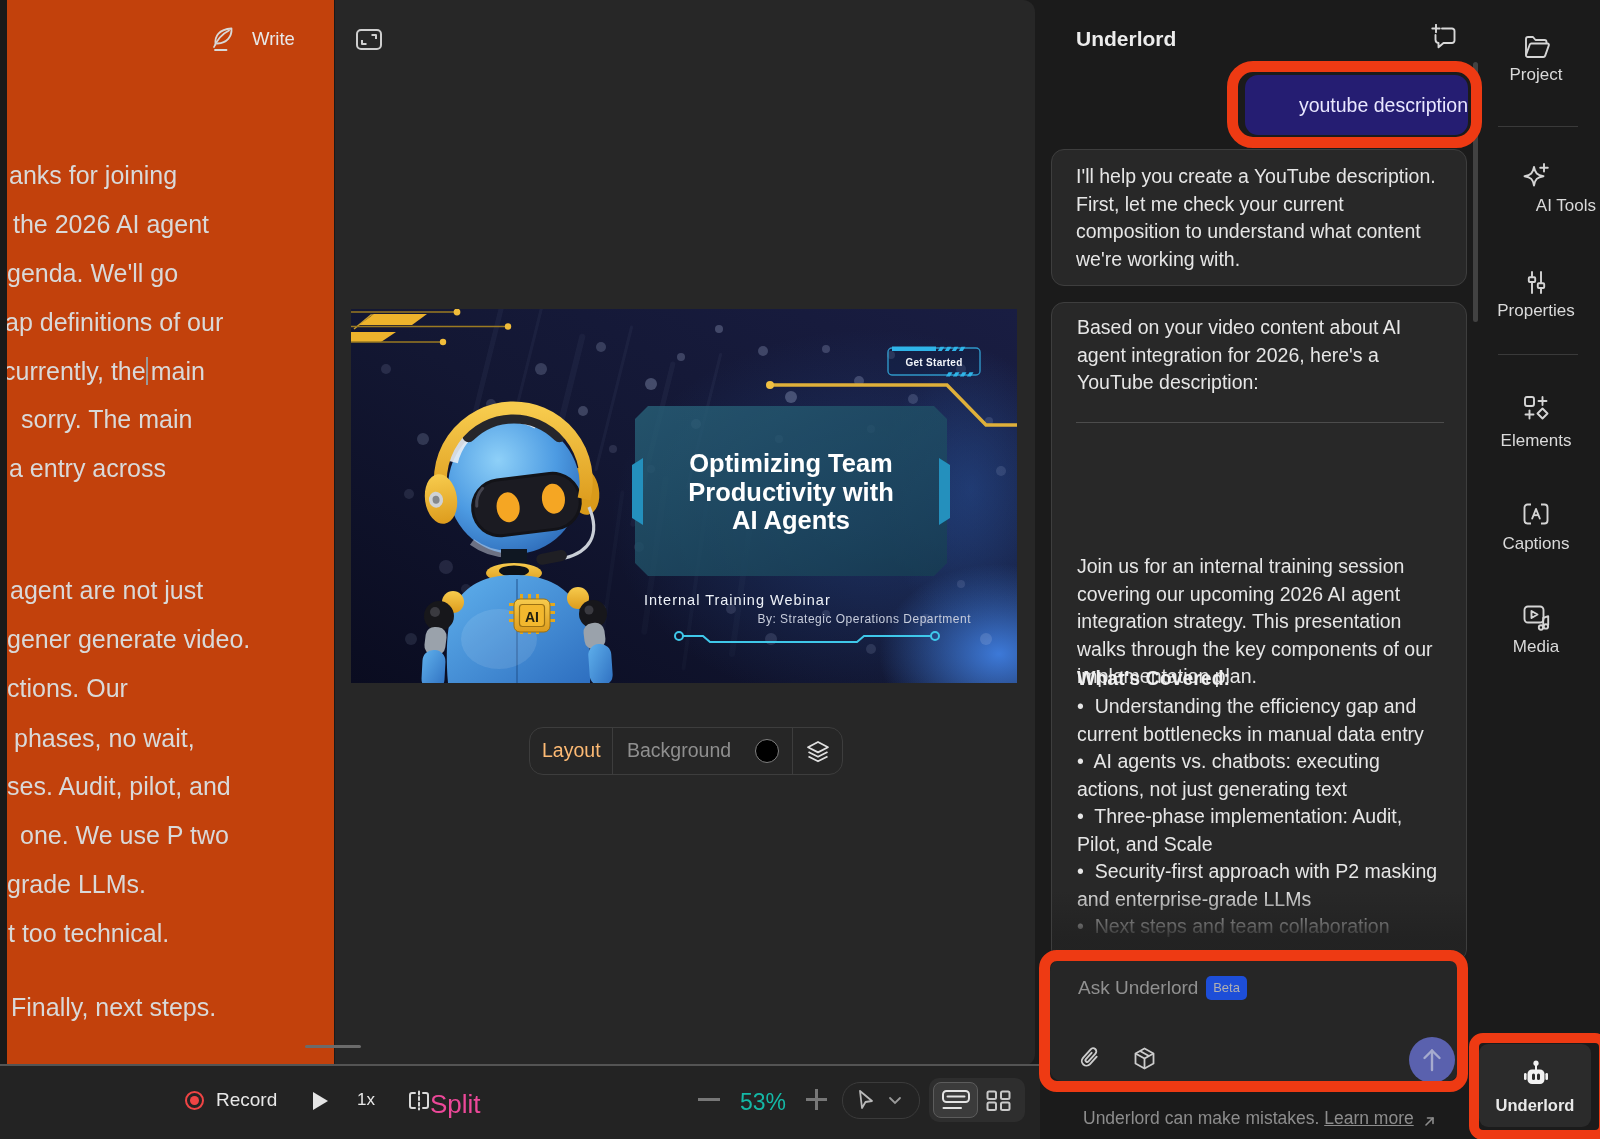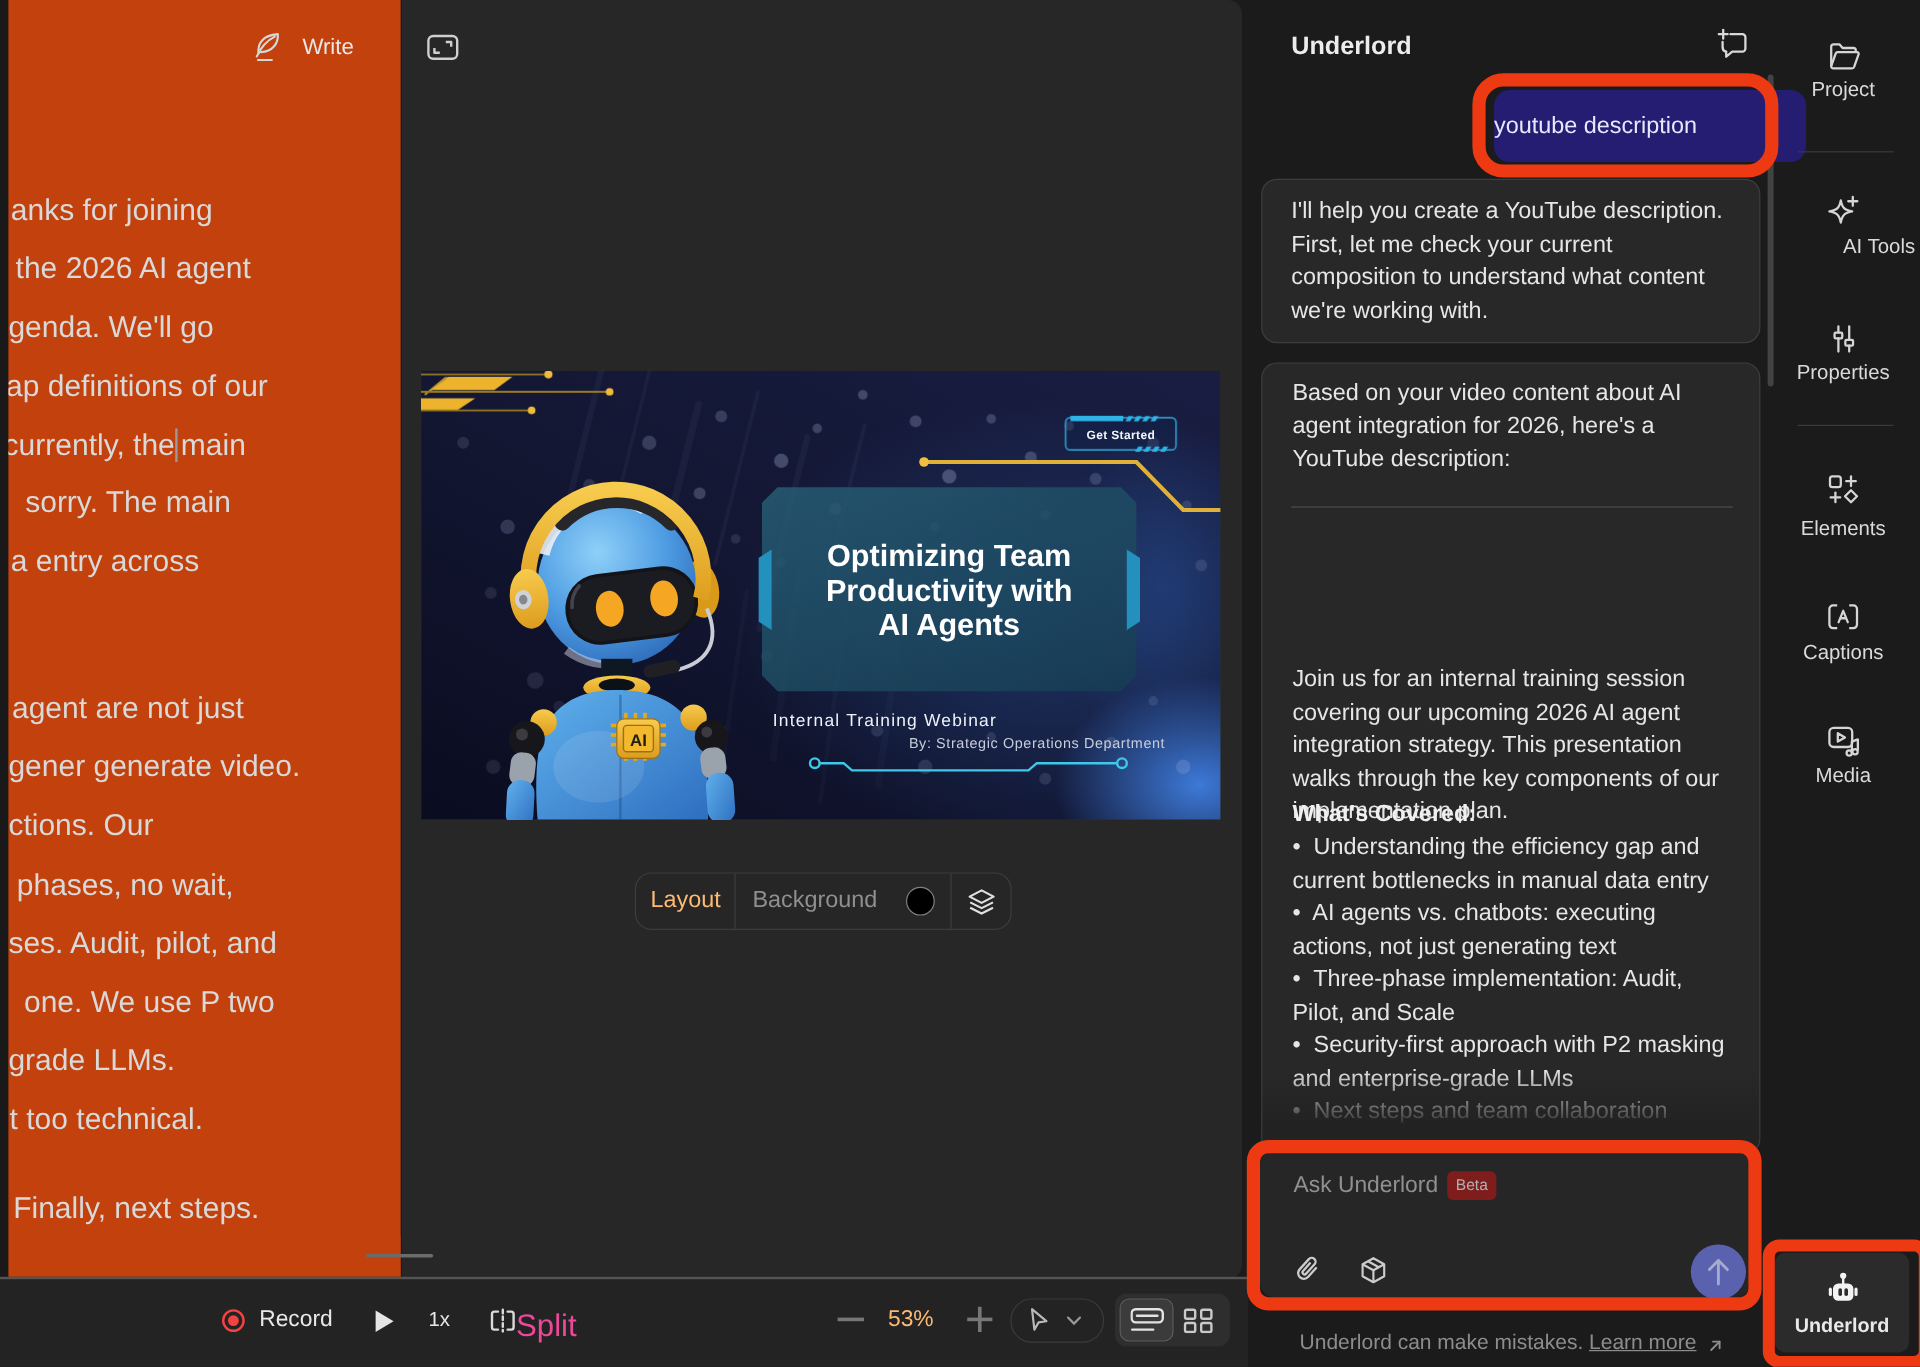--- a/index.html
+++ b/index.html
@@ -305,21 +305,21 @@
   <div class="abs" style="left:313px;top:1092px;width:0;height:0;border-left:15px solid #e5e5e5;border-top:9px solid transparent;border-bottom:9px solid transparent"></div>
   <div class="abs" style="left:357px;top:1090px;font-size:17px;color:#e8e8e8">1x</div>
   <svg class="abs" style="left:407px;top:1090px" width="24" height="21" viewBox="0 0 24 21" fill="none" stroke="#dadada" stroke-width="2" stroke-linecap="round" stroke-linejoin="round">
     <path d="M8 3 H5 a2 2 0 0 0 -2 2 v11 a2 2 0 0 0 2 2 h3"></path>
     <path d="M16 3 h3 a2 2 0 0 1 2 2 v11 a2 2 0 0 1 -2 2 h-3"></path>
     <path d="M12 1.5 V19.5" stroke-dasharray="3 2.6"></path>
   </svg>
   <div class="abs" style="left:430px;top:1089px;font-size:26px;color:#ec4899">Split</div>
 
   <div class="abs" style="left:698px;top:1098px;width:22px;height:2.5px;background:#777"></div>
-  <div class="abs" style="left:740px;top:1089px;font-size:19px;color:#fdba74">53%</div>
+  <div class="abs" style="left:740px;top:1089px;font-size:23px;color:#14b8a6">53%</div>
   <div class="abs" style="left:806px;top:1098px;width:21px;height:2.5px;background:#777"></div>
   <div class="abs" style="left:815px;top:1089px;width:2.5px;height:21px;background:#777"></div>
 
   <div class="abs" style="left:842px;top:1082px;width:78px;height:37px;border:1px solid #3b3b3b;border-radius:18px"></div>
   <svg class="abs" style="left:856px;top:1089px" width="20" height="22" viewBox="0 0 20 22" fill="none" stroke="#b9b9b9" stroke-width="1.8" stroke-linejoin="round">
     <path d="M4 2 L16 12 L9.5 13 L6 19 Z"></path>
   </svg>
   <svg class="abs" style="left:888px;top:1096px" width="14" height="9" viewBox="0 0 14 9" fill="none" stroke="#9a9a9a" stroke-width="1.8" stroke-linecap="round">
     <path d="M2 2 L7 7 L12 2"></path>
   </svg>
@@ -341,21 +341,21 @@
   <div class="abs" style="left:1076px;top:27px;font-size:21px;font-weight:bold;color:#ececec">Underlord</div>
 
   <svg class="abs" style="left:1431px;top:24px" width="26" height="25" viewBox="0 0 26 25" fill="none" stroke="#d8d8d8" stroke-width="1.9" stroke-linecap="round" stroke-linejoin="round">
     <path d="M11 4.5 H21 a2.5 2.5 0 0 1 2.5 2.5 v9.5 a2.5 2.5 0 0 1 -2.5 2.5 h-8.5 l-5 4.3 v-4.3 a3.5 3.5 0 0 1 -3 -3.3 V11"></path>
     <path d="M5 0.8 V8.2"></path>
     <path d="M1.3 4.5 H8.7"></path>
   </svg>
 
   <div class="abs" style="left:1473px;top:62px;width:5px;height:260px;background:#424242;border-radius:3px"></div>
 
-  <div class="abs" style="left:1245px;top:75px;width:260px;height:60px;border-radius:13px;background:#251d72;text-align:left;line-height:60px;font-size:19.5px;color:#e9e7ff">youtube description</div>
+  <div class="abs" style="left:1245px;top:75px;width:223px;height:60px;border-radius:13px;background:#251d72;text-align:right;line-height:60px;font-size:19.5px;color:#e9e7ff">youtube description</div>
 
   <div class="abs" style="left:1051px;top:149px;width:416px;height:137px;border-radius:13px;background:#282828;border:1px solid #3e3e3e"></div>
   <div class="abs chatpre" style="left:1076px;top:163px;">I'll help you create a YouTube description.
 First, let me check your current
 composition to understand what content
 we're working with.</div>
 
   <div class="abs" style="left:1051px;top:302px;width:416px;height:660px;border-radius:13px;background:#282828;border:1px solid #3e3e3e;overflow:hidden">
     <div class="abs chatpre" style="left:25px;top:11px;">Based on your video content about AI
 agent integration for 2026, here's a
@@ -374,21 +374,21 @@
 •  Three-phase implementation: Audit,
 Pilot, and Scale
 •  Security-first approach with P2 masking
 and enterprise-grade LLMs
 •  Next steps and team collaboration</div>
     <div class="abs" style="left:0;top:588px;width:416px;height:72px;background:linear-gradient(to bottom, rgba(40,40,40,0), rgba(34,34,34,0.92) 65%)"></div>
   </div>
 
   <div class="abs" style="left:1050px;top:959px;width:409px;height:122px;border-radius:12px;background:#262626"></div>
   <div class="abs" style="left:1078px;top:977px;font-size:19px;color:#909090">Ask Underlord</div>
-  <div class="abs" style="left:1206px;top:976px;width:41px;height:24px;border-radius:5px;background:#7f1d1d;text-align:center;line-height:24px;font-size:13px;color:#b0b0b0">Beta</div>
+  <div class="abs" style="left:1206px;top:976px;width:41px;height:24px;border-radius:5px;background:#1d4ed8;text-align:center;line-height:24px;font-size:13px;color:#b0b0b0">Beta</div>
 
   <svg class="abs" style="left:1076px;top:1045px" width="26" height="27" viewBox="0 0 26 27" fill="none" stroke="#cccccc" stroke-width="1.9" stroke-linecap="round" stroke-linejoin="round">
     <g transform="rotate(42 13 13.5)">
       <path d="M17.5 7 V17 a4.7 4.7 0 0 1 -9.4 0 V5.5 a3.2 3.2 0 0 1 6.4 0 V16 a1.7 1.7 0 0 1 -3.4 0 V7.5"></path>
     </g>
   </svg>
 
   <svg class="abs" style="left:1132px;top:1046px" width="25" height="25" viewBox="0 0 25 25" fill="none" stroke="#cccccc" stroke-width="1.8" stroke-linejoin="round">
     <path d="M12.5 2.5 L21.5 7.5 V17.5 L12.5 22.5 L3.5 17.5 V7.5 Z"></path>
     <path d="M3.5 7.5 L12.5 12.5 L21.5 7.5"></path>

